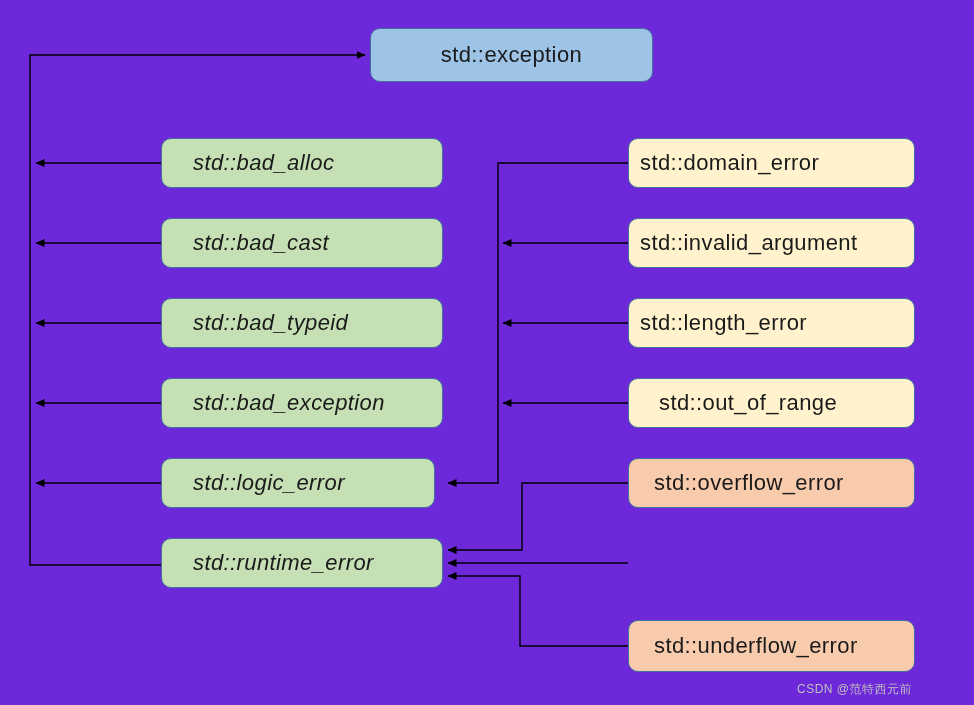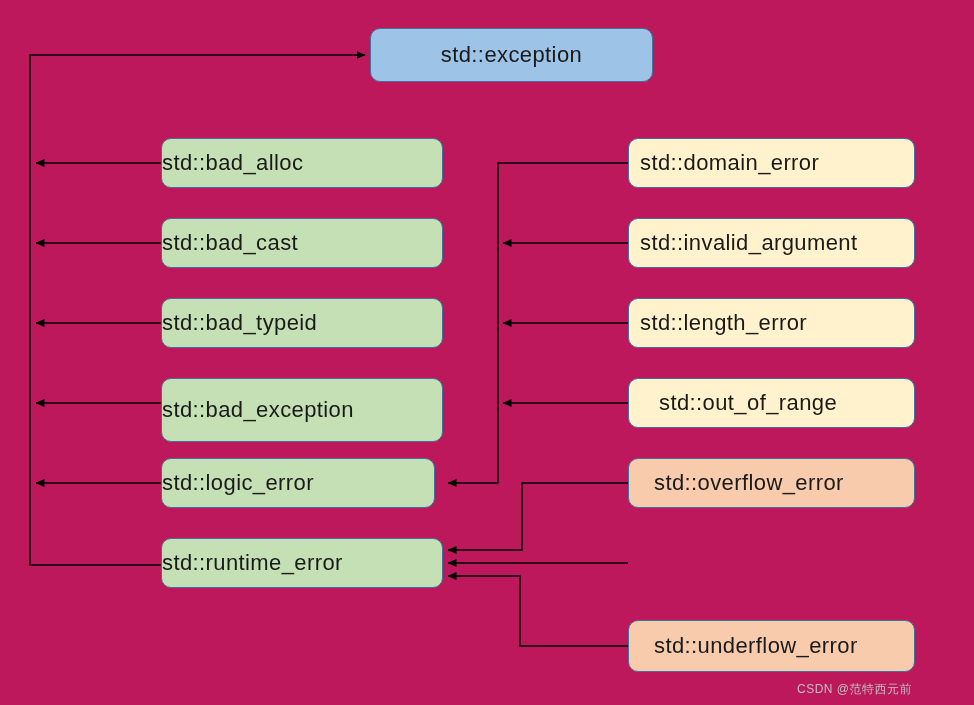--- a/index.html
+++ b/index.html
@@ -4,21 +4,21 @@
 <style>
   html, body {
     margin: 0;
     padding: 0;
     background: #ffffff;
   }
   .canvas {
     position: relative;
     width: 974px;
     height: 705px;
-    background: #be185d;
+    background: #6d28d9;
     font-family: "Liberation Sans", sans-serif;
     overflow: hidden;
   }
   svg.connectors {
     position: absolute;
     left: 0;
     top: 0;
   }
   .node {
     position: absolute;
@@ -31,20 +31,22 @@
     letter-spacing: 0.4px;
     color: #1a1a1a;
     white-space: nowrap;
   }
   .node.root {
     background: #9dc3e6;
     justify-content: center;
   }
   .node.green {
     background: #c5e0b4;
+    padding-left: 31px;
+    font-style: italic;
   }
   .node.yellow {
     background: #fff2cc;
     padding-left: 11px;
   }
   .node.orange {
     background: #f8cbad;
     padding-left: 25px;
   }
   .watermark {
@@ -82,21 +84,21 @@
       <path d="M628,563 H448" marker-end="url(#arr)"></path>
       <path d="M628,646 H520 V576 H448" marker-end="url(#arr)"></path>
     </g>
   </svg>
 
   <div class="node root" style="left:370px; top:28px; width:283px; height:54px;">std::exception</div>
 
   <div class="node green" style="left:161px; top:138px; width:282px; height:50px;">std::bad_alloc</div>
   <div class="node green" style="left:161px; top:218px; width:282px; height:50px;">std::bad_cast</div>
   <div class="node green" style="left:161px; top:298px; width:282px; height:50px;">std::bad_typeid</div>
-  <div class="node green" style="left:161px; top:378px; width:282px; height:64px;">std::bad_exception</div>
+  <div class="node green" style="left:161px; top:378px; width:282px; height:50px;">std::bad_exception</div>
   <div class="node green" style="left:161px; top:458px; width:274px; height:50px;">std::logic_error</div>
   <div class="node green" style="left:161px; top:538px; width:282px; height:50px;">std::runtime_error</div>
 
   <div class="node yellow" style="left:628px; top:138px; width:287px; height:50px;">std::domain_error</div>
   <div class="node yellow" style="left:628px; top:218px; width:287px; height:50px;">std::invalid_argument</div>
   <div class="node yellow" style="left:628px; top:298px; width:287px; height:50px;">std::length_error</div>
   <div class="node yellow" style="left:628px; top:378px; width:287px; height:50px;padding-left:30px;">std::out_of_range</div>
   <div class="node orange" style="left:628px; top:458px; width:287px; height:50px;">std::overflow_error</div>
   <div class="node orange" style="left:628px; top:620px; width:287px; height:52px;">std::underflow_error</div>
 

